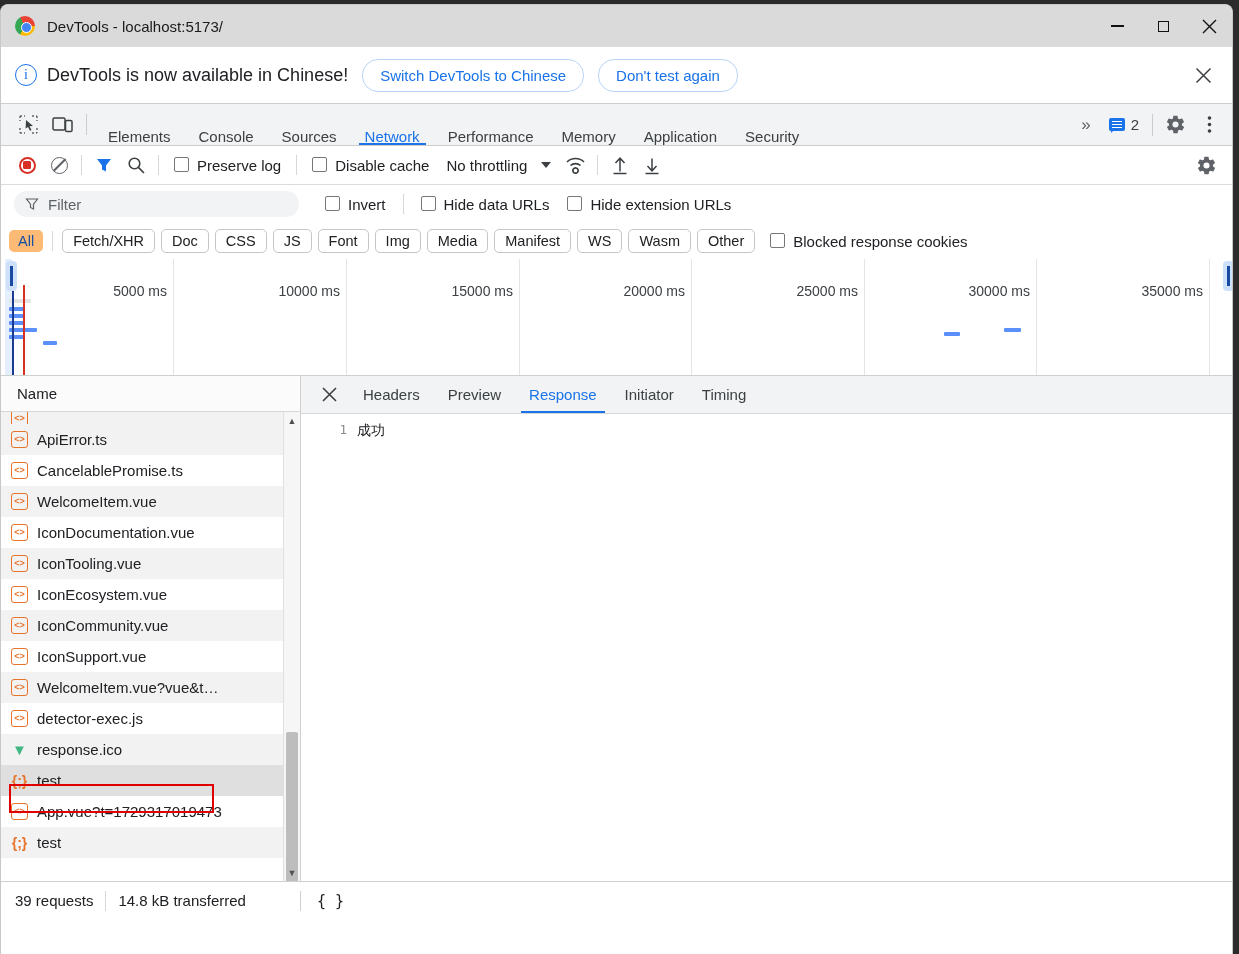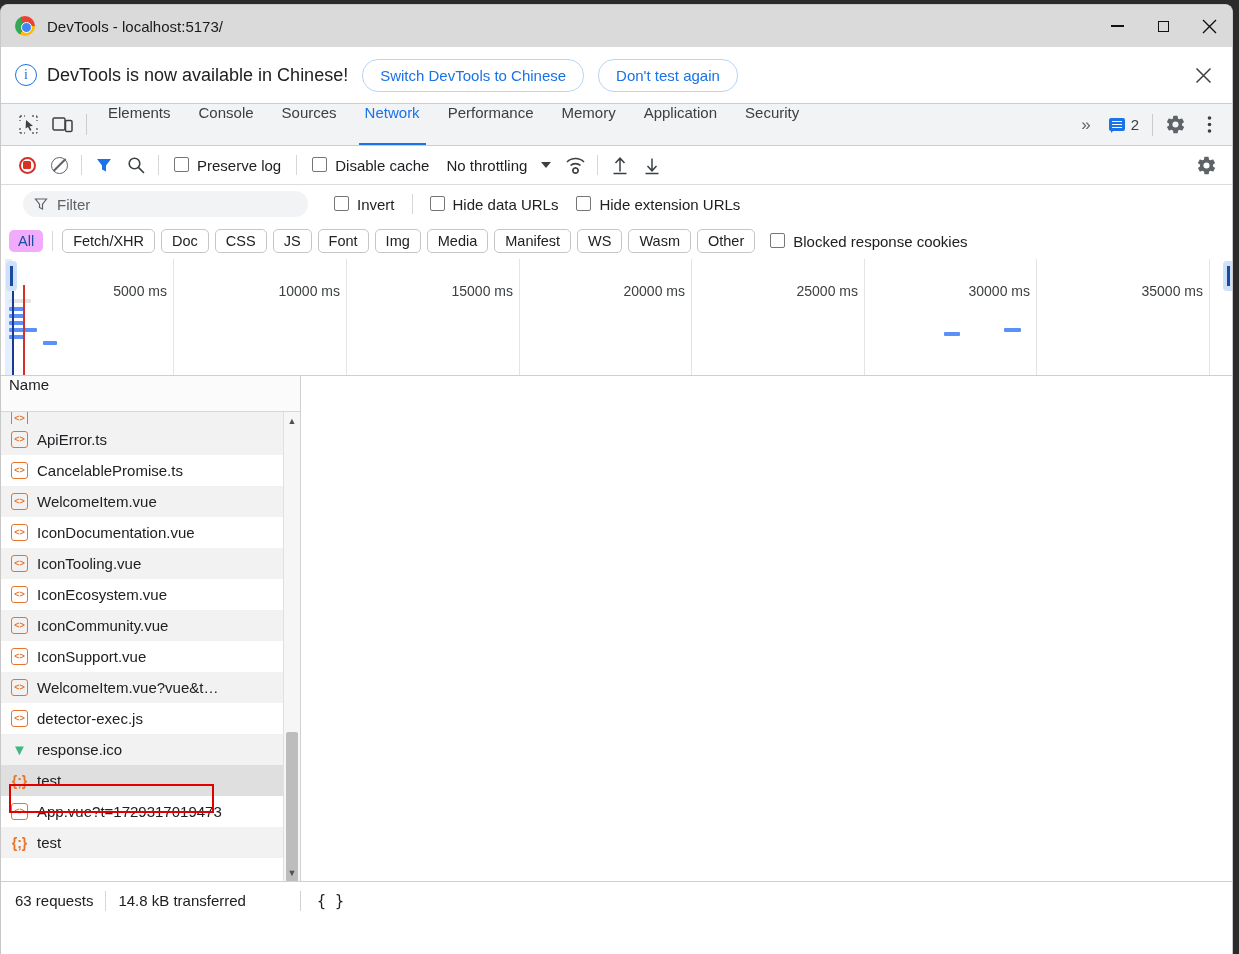--- a/index.html
+++ b/index.html
@@ -70,21 +70,21 @@
   .tabstrip {
     height:42px; background:#f1f3f4; display:flex; align-items:stretch;
     border-bottom:1px solid #cdcdcd; padding-left:10px;
   }
   .tb-icon {
     width:34px; display:flex; align-items:center; justify-content:center;
     cursor:pointer; color:#5f6368;
   }
   .tb-sep { width:1px; background:#c9cdd1; margin:10px 7px; }
   .tab {
-    display:flex; align-items:flex-start; padding:0 14px; font-size:15px;
+    display:flex; align-items:flex-end; padding:0 14px; font-size:15px;
     color:#3c4043; cursor:pointer; position:relative; white-space:nowrap;
   }
   .tab.active { color:#1a73e8; }
   .tab.active::after {
     content:""; position:absolute; left:8px; right:8px; bottom:0;
     height:2.5px; background:#1a73e8;
   }
   .tab-right { margin-left:auto; display:flex; align-items:center; padding-right:6px; }
   .chev2 { font-size:17px; color:#5f6368; padding:0 10px; cursor:pointer; }
   .msg-count {
@@ -136,38 +136,38 @@
     display:flex; align-items:center; gap:14px; font-size:15px; color:#202124;
     padding:0 8px; cursor:pointer; white-space:nowrap;
   }
   .caret { width:0;height:0;border-left:5px solid transparent;border-right:5px solid transparent;
     border-top:6px solid #3c4043; }
   .tool-sep { width:1px; height:20px; background:#d7d7d7; margin:0 6px; }
   .right-gear { margin-left:auto; }
 
   
   .filterrow {
-    height:38px; display:flex; align-items:center; padding:0 22px;
+    height:38px; display:flex; align-items:center; padding:0 13px;
     background:#fff; gap:0;
   }
   .filter-input {
     width:285px; height:26px; background:#f1f3f4; border-radius:13px;
     display:flex; align-items:center; padding:0 11px; gap:9px; cursor:text;
   }
   .filter-ph { font-size:15px; color:#5f6368; }
   .fi-sep { width:1px; height:20px; background:#d7d7d7; margin:0 8px; }
 
   
   .chiprow { height:36px; display:flex; align-items:center; padding:0 8px; gap:6px; }
   .chip {
     border:1px solid #c4c7c5; border-radius:5px; padding:3px 10px;
     font-size:14.5px; color:#202124; background:#fff; cursor:pointer; white-space:nowrap;
   }
   .chip.all {
-    border:none; background:#f0abfc; color:#174ea6; padding:3px 9px;
+    border:none; background:#fdba74; color:#174ea6; padding:3px 9px;
   }
   .chip-sep { width:1px; height:20px; background:#d7d7d7; margin:0 3px; }
 
   .checkrow { height:34px; display:flex; align-items:center; padding:0 10px; gap:4px;
     border-bottom:1px solid #d0d0d0; }
 
   
   .overview {
     height:117px; position:relative; background:#fff;
     border-bottom:1px solid #cfcfcf; overflow:hidden;
@@ -187,21 +187,21 @@
     background:#cfe0fb; border-radius:4px;
   }
   .ov-handle i { position:absolute; left:4px; top:5px; width:3px; height:20px; background:#1a4b9e; }
   .ov-shade { position:absolute; top:0; bottom:0; background:#cfe0fb; opacity:.55; }
 
   
   .split { display:flex; height:505px; }
   .reqpanel { width:300px; position:relative; border-right:1px solid #d0d0d0;
     display:flex; flex-direction:column; background:#fff; }
   .req-header {
-    height:36px; display:flex; padding-left:8px;
+    height:36px; display:flex; align-items:center; padding-left:16px;
     font-size:15px; color:#202124; border-bottom:1px solid #d7d7d7;
     background:#fbfbfb;
   }
   .req-list { flex:1; overflow:hidden; position:relative; }
   .req-row {
     height:31px; display:flex; align-items:center; padding-left:10px; gap:9px;
     font-size:15px; color:#202124; cursor:pointer; white-space:nowrap;
   }
   .req-row.odd { background:#f2f2f2; }
   .req-row.selected { background:#dfdfdf; }
@@ -582,24 +582,44 @@
         <div class="red-outline" style="top:372px"></div>
 
         <div class="sb">
           <div class="sb-arrow" style="position:absolute;top:0;left:0;right:0">▲</div>
           <div class="sb-thumb" style="top:320px;height:150px"></div>
           <div class="sb-arrow" style="position:absolute;bottom:0;left:0;right:0">▼</div>
         </div>
       </div>
     </div>
 
+    <div class="detail">
+      <div class="detail-tabs">
+        <div class="dclose">
+          <svg width="15" height="15" viewBox="0 0 15 15">
+            <path d="M1 1 L14 14 M14 1 L1 14" stroke="currentColor" stroke-width="1.6" fill="none"></path>
+          </svg>
+        </div>
+        <div class="dtab">Headers</div>
+        <div class="dtab">Preview</div>
+        <div class="dtab active">Response</div>
+        <div class="dtab">Initiator</div>
+        <div class="dtab">Timing</div>
+      </div>
+      <div class="resp-body">
+        <div class="resp-line">
+          <span class="resp-num">1</span>
+          <span class="resp-txt">成功</span>
+        </div>
+      </div>
+    </div>
   </div>
 
   <div class="statusbar">
     <div class="st-left">
-      <span>63 requests</span>
+      <span>39 requests</span>
       <span class="st-sep"></span>
       <span>14.8 kB transferred</span>
     </div>
     <div class="st-right">{ }</div>
   </div>
 
 </div>
 
 </body></html>

